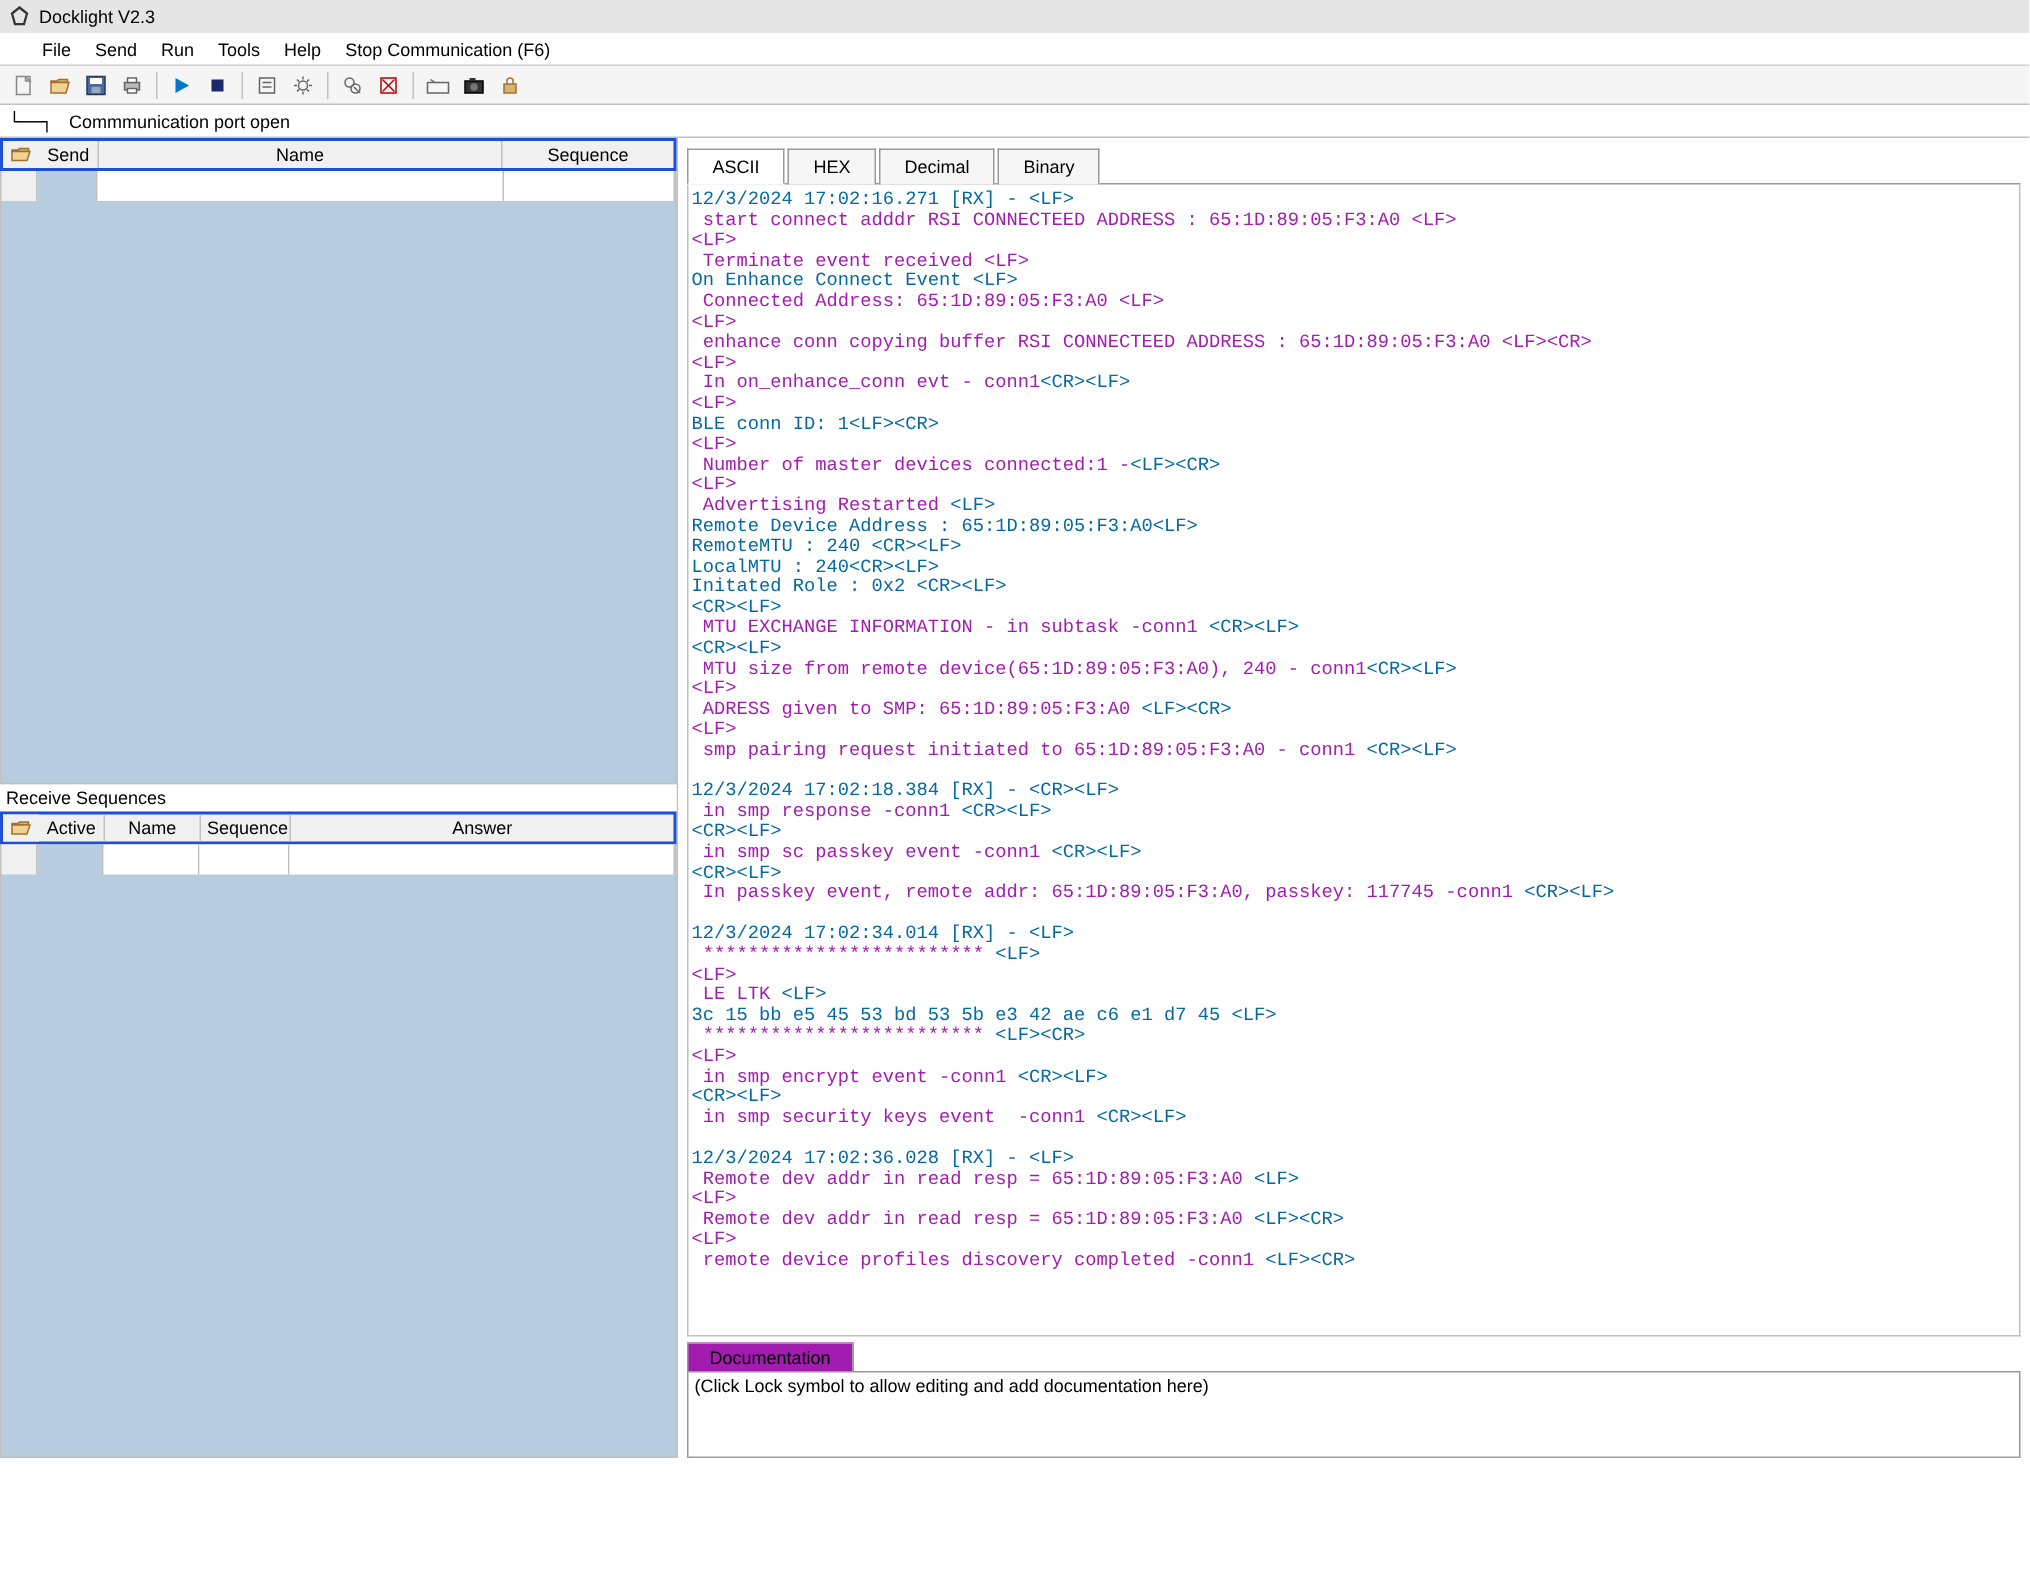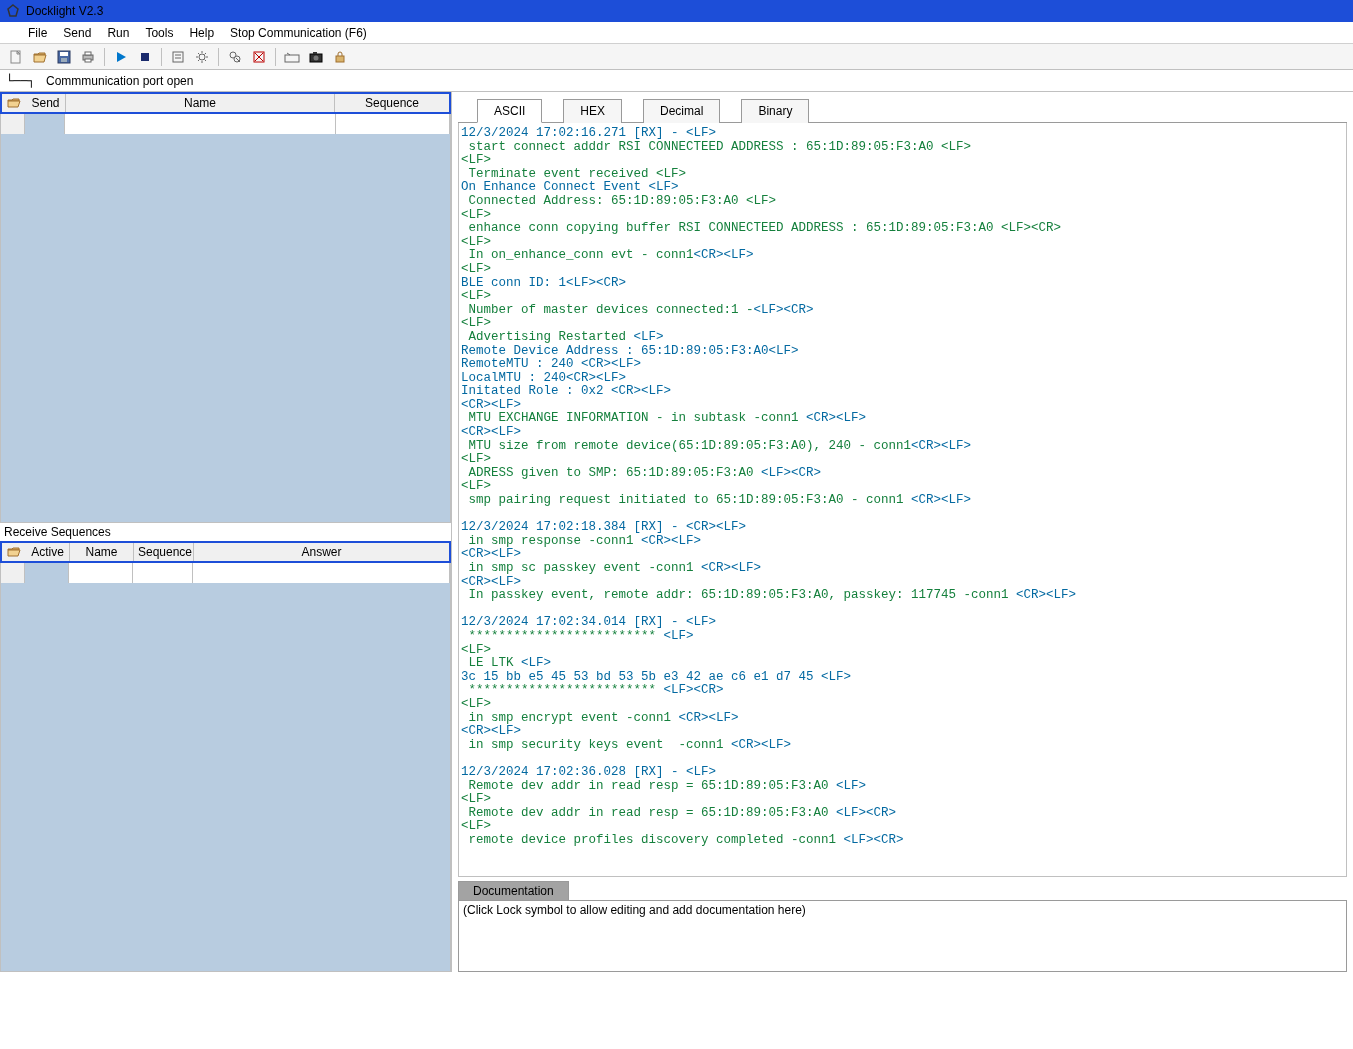--- a/index.html
+++ b/index.html
@@ -1,17 +1,17 @@
 <!DOCTYPE html>
 <html><head>
 <meta charset="utf-8">
 <style>
 * { box-sizing: border-box; margin: 0; padding: 0; }
 body { font-family: "Segoe UI", Tahoma, sans-serif; font-size: 12px; background: #fff; color: #000; width: 1353px; }
-.title-bar { display: flex; align-items: center; padding: 2px 6px; background: #1d4ed8; height: 22px; }
+.title-bar { display: flex; align-items: center; padding: 2px 6px; background: #e5e5e5; height: 22px; }
 .title-bar .logo { width: 14px; height: 14px; margin-right: 6px; display:inline-block; }
 .menu-bar { display: flex; align-items: center; padding: 0 20px; height: 22px; background: #fff; border-bottom: 1px solid #d0d0d0; }
 .menu-bar .mi { padding: 2px 8px; cursor: default; }
 .toolbar { display: flex; align-items: center; height: 26px; padding: 2px 4px; border-bottom: 1px solid #c0c0c0; background: #f5f5f5; }
 .toolbar .tb { width: 20px; height: 20px; margin: 0 2px; display:flex; align-items:center; justify-content:center; cursor:default; }
 .toolbar .sep { width:1px; height:18px; background:#c0c0c0; margin:0 4px; }
 .status-line { display:flex; align-items:center; height:22px; padding:0 6px; border-bottom:1px solid #c0c0c0; }
 .status-line .sicon { width:40px; display:inline-block; font-family:monospace; }
 .columns { display:flex; height: 880px; }
 .left-col { width: 452px; display:flex; flex-direction:column; background:#fff; border-right:1px solid #c0c0c0; }
@@ -19,28 +19,28 @@
 .panel-title { padding:2px 4px; font-size:12px; background:#fff; display:flex; align-items:center; justify-content:space-between; }
 .panel-title .collapse { font-family:monospace; cursor:default; }
 .grid-head { display:flex; background:#f0f0f0; border:2px solid #1d4ed8; }
 .grid-head .gh { border-right:1px solid #c0c0c0; padding:2px 4px; text-align:center; font-size:12px; }
 .grid-head .gh:last-child { border-right:none; }
 .grid-body { flex:1; background:#b8cce0; border:1px solid #c0c0c0; border-top:none; display:flex; flex-direction:column; }
 .grid-row { display:flex; }
 .grid-row .gc { height:20px; background:#fff; border-right:1px solid #c0c0c0; margin-top:0; }
 .send-icon-col { width:24px; background:#f0f0f0; display:flex; align-items:center; justify-content:center; }
 .tabs { display:flex; border-bottom:1px solid #9a9a9a; margin:6px 6px 0 6px; }
-.tab { padding:4px 16px; border:1px solid #9a9a9a; border-bottom:none; margin-right:2px; background:#f6f6f6; cursor:default; position:relative; top:1px;margin-left:19px; }
+.tab { padding:4px 16px; border:1px solid #9a9a9a; border-bottom:none; margin-right:2px; background:#f6f6f6; cursor:default; position:relative; top:1px; }
 .tab.active { background:#fff; border-bottom:1px solid #fff; }
 .log { flex:1; font-family:"Courier New",monospace; font-size:12.5px; line-height:13.6px; padding:4px 2px; overflow:hidden; white-space:pre; margin:0 6px; border:1px solid #c0c0c0; border-top:none; }
 .g { color:#0369a1; }
-.r { color:#15803d; }
+.r { color:#a21caf; }
 .doc-tab-row { display:flex; margin:4px 6px 0 6px; }
-.doc-tab { padding:2px 14px; border:1px solid #9a9a9a; border-bottom:none; background:#a3a3a3; }
-.doc-body { margin:0 6px; border:1px solid #9a9a9a; padding:2px 4px; height:72px; background:#fff; }
+.doc-tab { padding:2px 14px; border:1px solid #9a9a9a; border-bottom:none; background:#a21caf; }
+.doc-body { margin:0 6px; border:1px solid #9a9a9a; padding:2px 4px; height:58px; background:#fff; }
 svg { display:block; }
 </style>
 </head>
 <body>
 
 <div class="title-bar">
   <span class="logo">
     <svg width="14" height="14" viewBox="0 0 14 14">
         <polygon points="7,1 12,5 10,12 4,12 2,5" fill="none" stroke="#333" stroke-width="1.5"></polygon>
       </svg>

